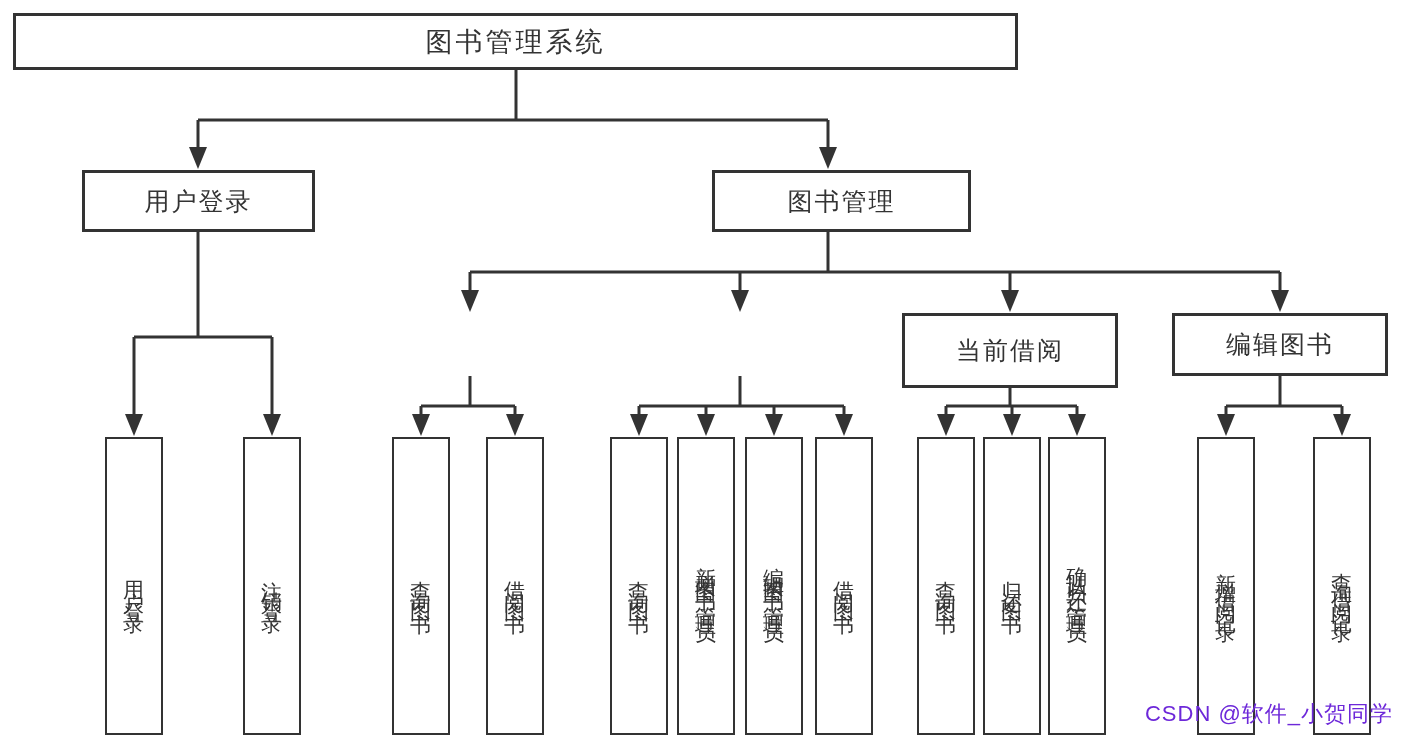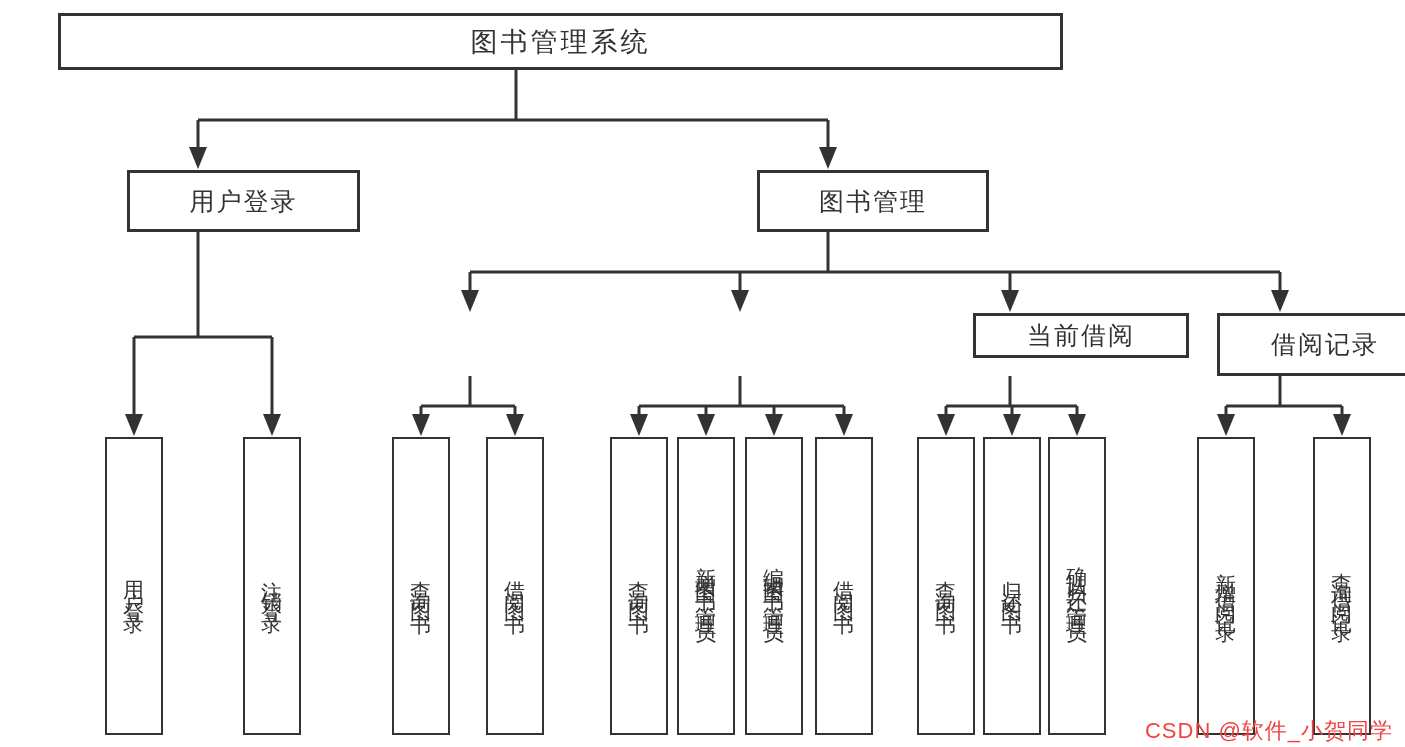--- a/index.html
+++ b/index.html
@@ -19,39 +19,39 @@
   .node {
     position: absolute;
     background: #ffffff;
     border: 3px solid #333333;
     box-sizing: border-box;
     display: flex;
     align-items: center;
     justify-content: center;
     color: #333333;
   }
-  .hbox { font-size: 25px; letter-spacing: 2px; margin-left: 45px; }
+  .hbox { font-size: 25px; letter-spacing: 2px; }
   .root { font-size: 27px; letter-spacing: 3px; }
   .vbox { border-width: 2px; }
   .vtext {
     writing-mode: vertical-rl;
     text-orientation: mixed;
     font-size: 21px;
     line-height: 1;
     white-space: nowrap;
   }
   .v4 { letter-spacing: 11px; }
   .v6 { letter-spacing: 10px; }
   .v9 { letter-spacing: 8px; }
   .watermark {
     position: absolute;
     right: 12px;
-    bottom: 1px;
+    bottom: 18px;
     font-size: 22px;
-    color: #ef4444;
+    color: #6d28d9;
     letter-spacing: 1px;
     pointer-events: none;
   }
 </style>
 </head>
 <body>
 
 <div class="canvas">
 
   <svg class="connectors" viewBox="0 0 1405 747" xmlns="http://www.w3.org/2000/svg">
@@ -123,29 +123,29 @@
     </g>
   </svg>
 
   <div class="node hbox root" style="left:13px;top:13px;width:1005px;height:57px">
     <span>图书管理系统</span>
   </div>
 
   <div class="node hbox" style="left:82px;top:170px;width:233px;height:62px">
     <span>用户登录</span>
   </div>
-  <div class="node hbox" style="left:712px;top:170px;width:232px;height:62px">
+  <div class="node hbox" style="left:712px;top:170px;width:259px;height:62px">
     <span>图书管理</span>
   </div>
 
-  <div class="node hbox" style="left:928px;top:313px;width:216px;height:45px">
+  <div class="node hbox" style="left:902px;top:313px;width:216px;height:75px">
     <span>当前借阅</span>
   </div>
   <div class="node hbox" style="left:1172px;top:313px;width:216px;height:63px">
-    <span>借阅记录</span>
+    <span>编辑图书</span>
   </div>
 
   <div class="node vbox" style="left:105px;top:437px;width:58px;height:298px">
     <span class="vtext v4">用户登录</span>
   </div>
   <div class="node vbox" style="left:243px;top:437px;width:58px;height:298px">
     <span class="vtext v4">注销登录</span>
   </div>
 
   <div class="node vbox" style="left:392px;top:437px;width:58px;height:298px">

